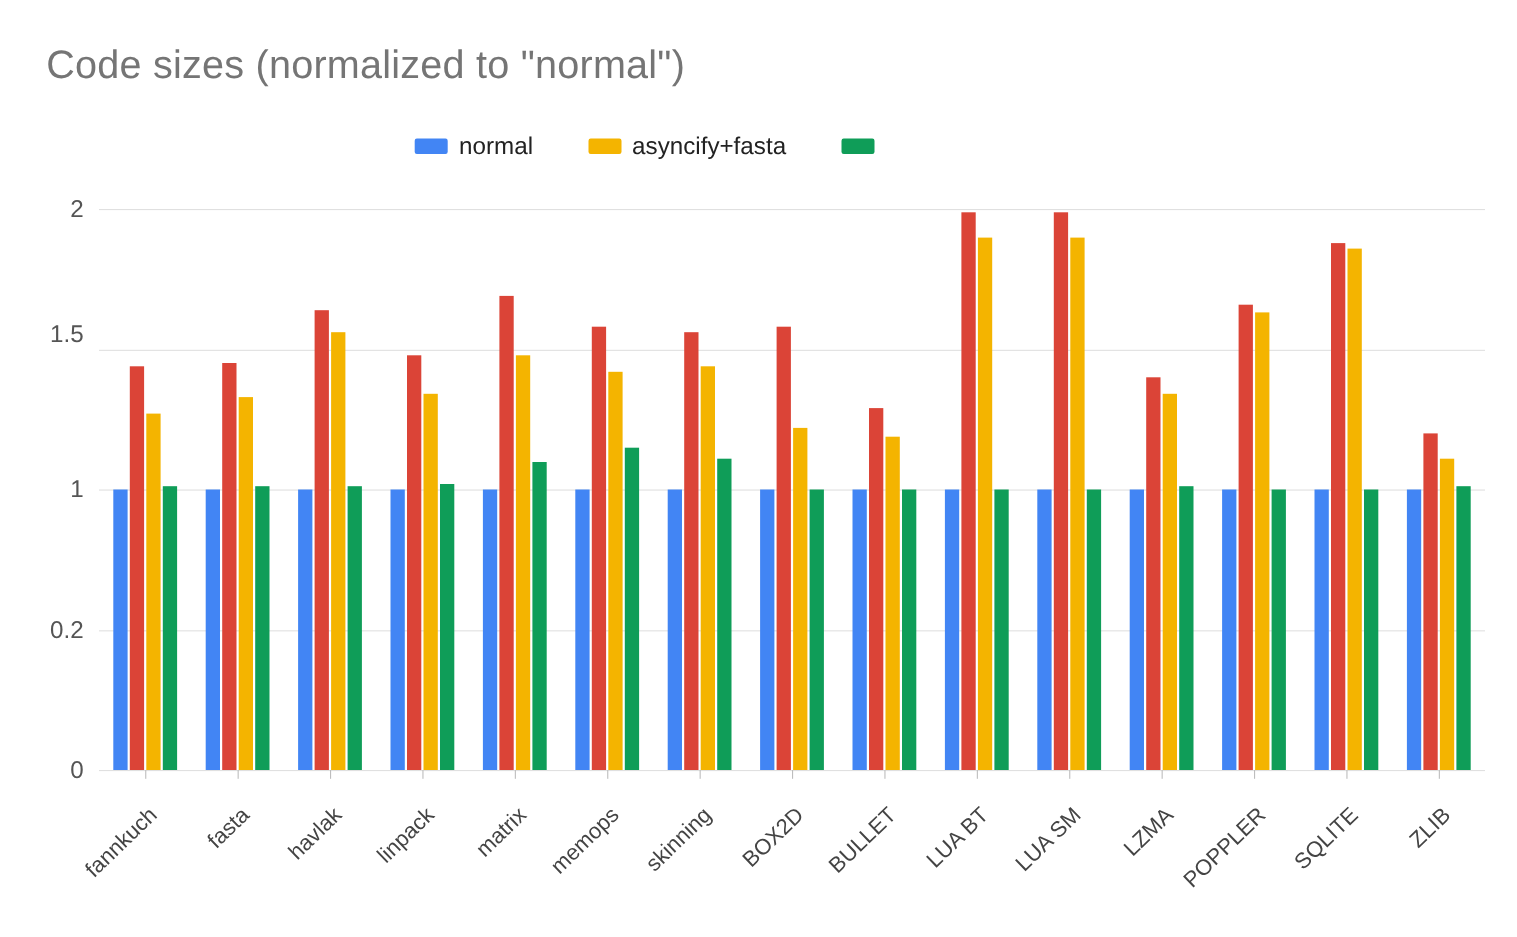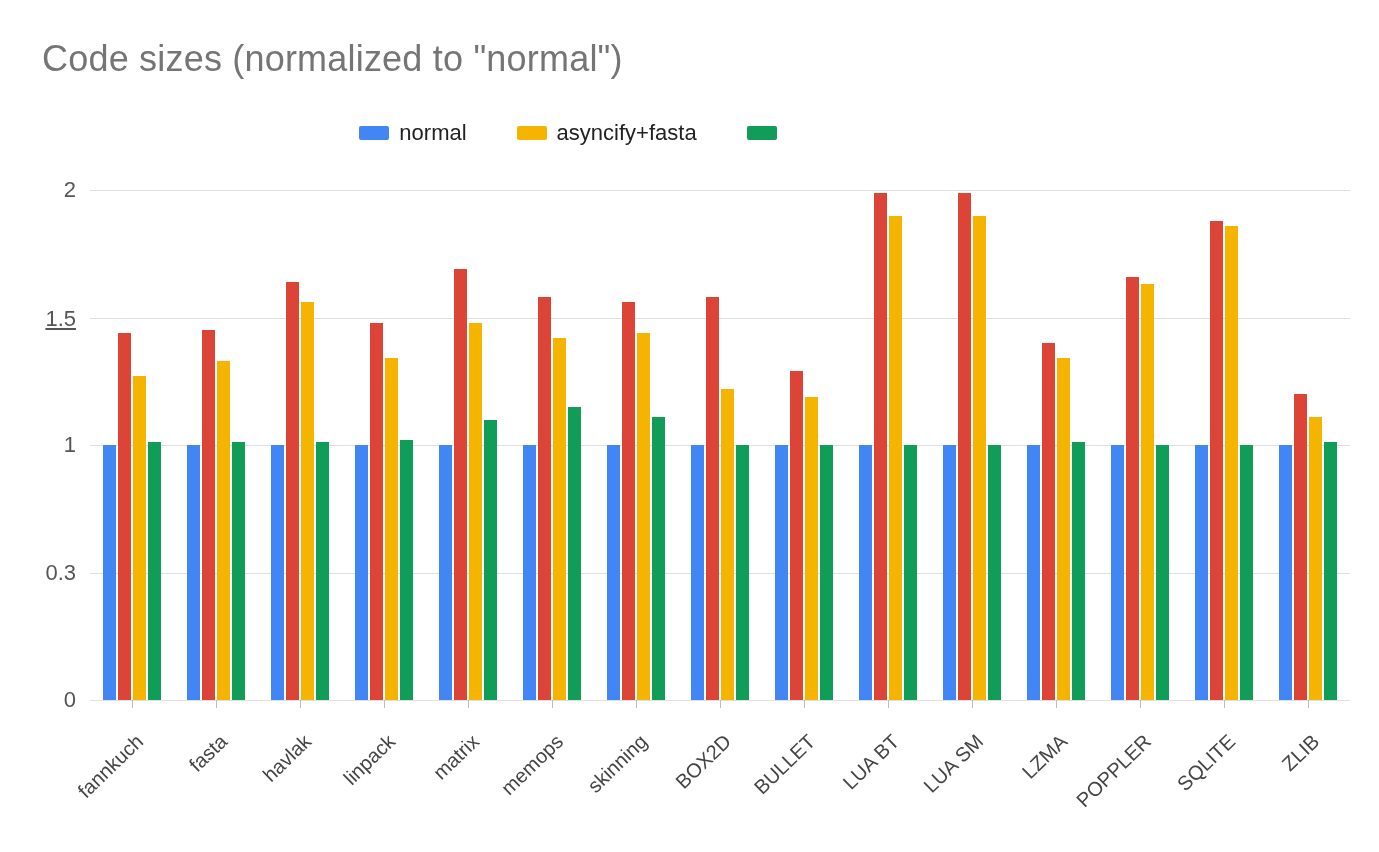--- a/index.html
+++ b/index.html
@@ -21,21 +21,21 @@
       position: absolute;
       left: 42px;
       top: 38px;
       font-size: 36px;
       color: #757575;
       letter-spacing: 0.2px;
     }
     .legend {
       position: absolute;
       top: 120px;
-      left: 0;
+      left: 18px;
       width: 1136px;
       display: flex;
       justify-content: center;
       gap: 50px;
       font-size: 22px;
       color: #222;
     }
     .legend-item {
       display: flex;
       align-items: center;
@@ -143,25 +143,25 @@
     </div>
     <div class="legend-item">
       <span class="swatch" style="background:#0F9D58"></span>
     </div>
   </div>
 
   <div class="plot" id="plot">
       <div class="gridline" style="top: 510px;"></div>
       <div class="ylab" style="top: 510px;">0</div>
       <div class="gridline" style="top: 382.5px;"></div>
-      <div class="ylab" style="top: 382.5px;">0.3</div>
+      <div class="ylab" style="top: 382.5px;">0.2</div>
       <div class="gridline" style="top: 255px;"></div>
       <div class="ylab" style="top: 255px;">1</div>
       <div class="gridline" style="top: 127.5px;"></div>
-      <div class="ylab" style="top: 129px; text-decoration: underline;">1.5</div>
+      <div class="ylab" style="top: 114px;">1.5</div>
       <div class="gridline" style="top: 0px;"></div>
       <div class="ylab" style="top: 0px;">2</div>
       <div class="groups">
         <div class="group">
           <div class="bars">
             <div class="bar" title="normal: 1" style="height: 255px; background: rgb(66, 133, 244);"></div>
             <div class="bar" title="asyncify (worst): 1.44" style="height: 367.2px; background: rgb(219, 68, 55);"></div>
             <div class="bar" title="asyncify+list: 1.27" style="height: 323.85px; background: rgb(244, 180, 0);"></div>
             <div class="bar" title="asyncify+list-indirect: 1.01" style="height: 257.55px; background: rgb(15, 157, 88);"></div>
           </div>

